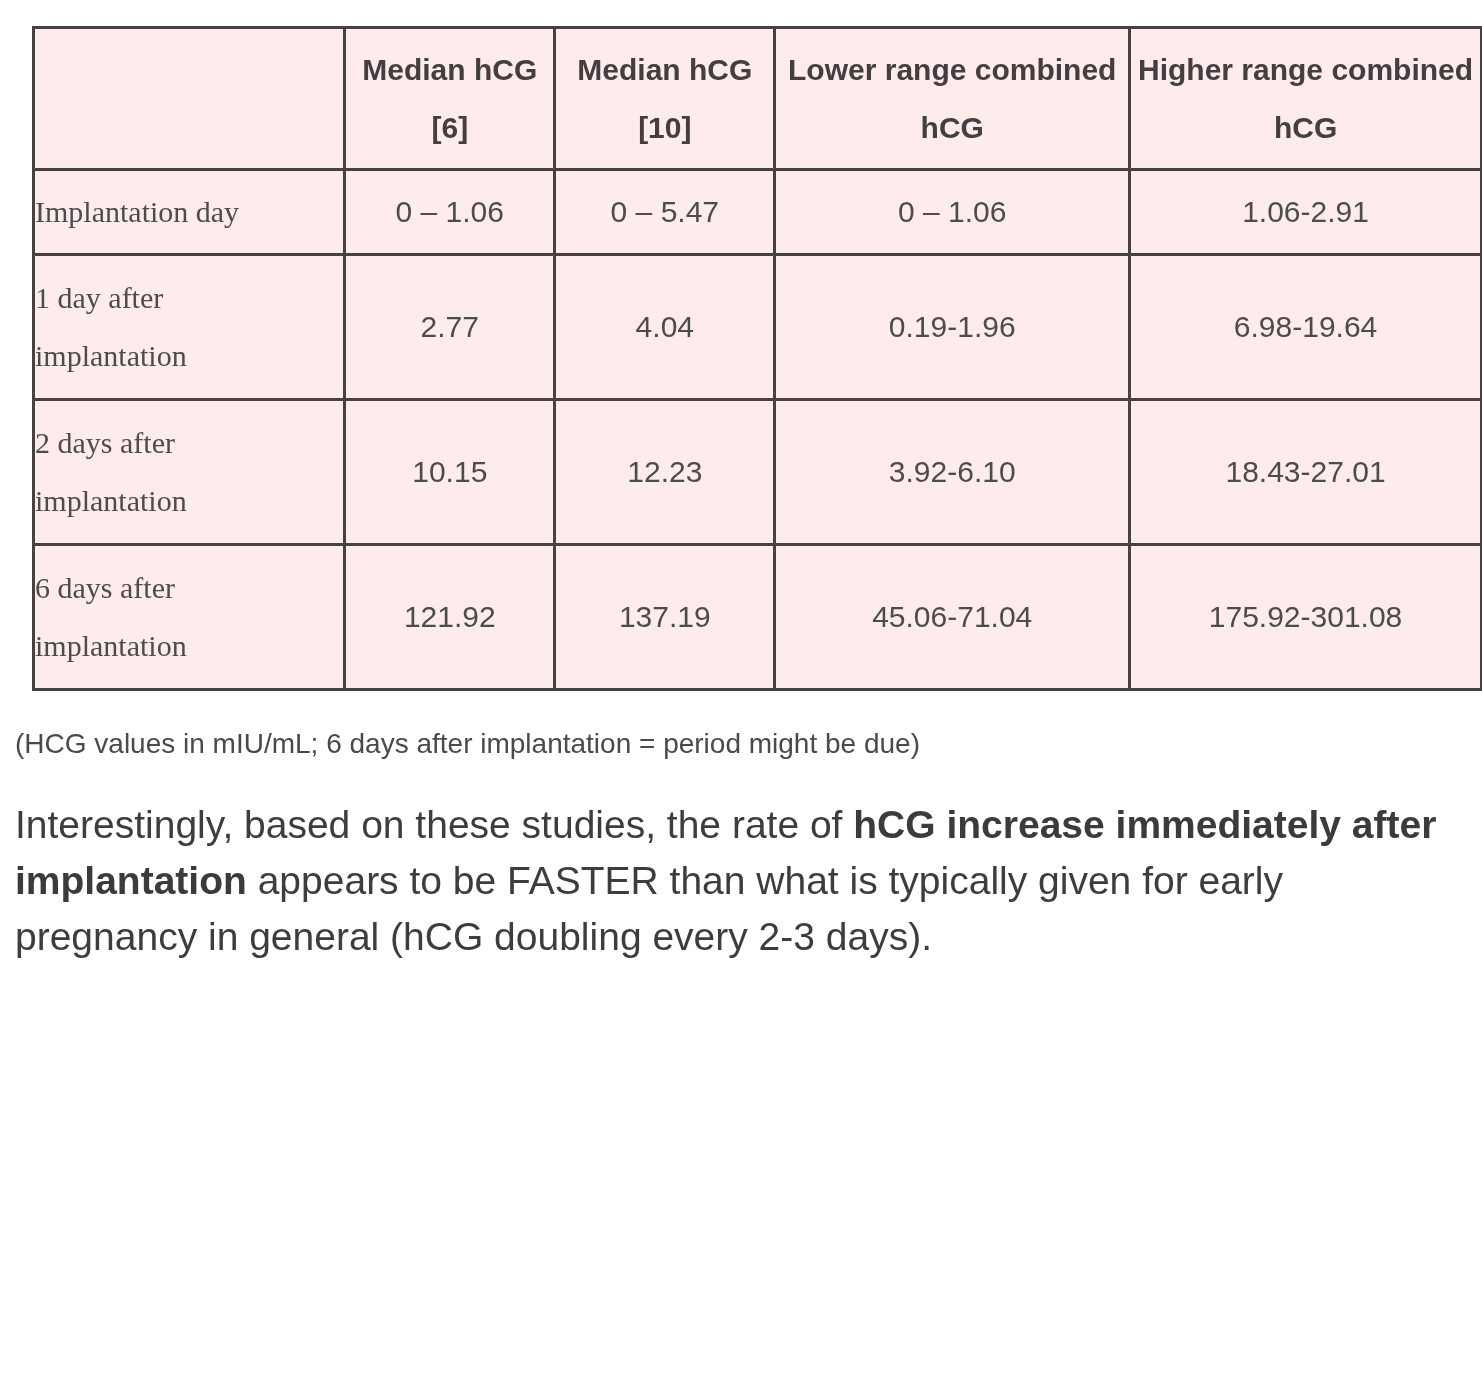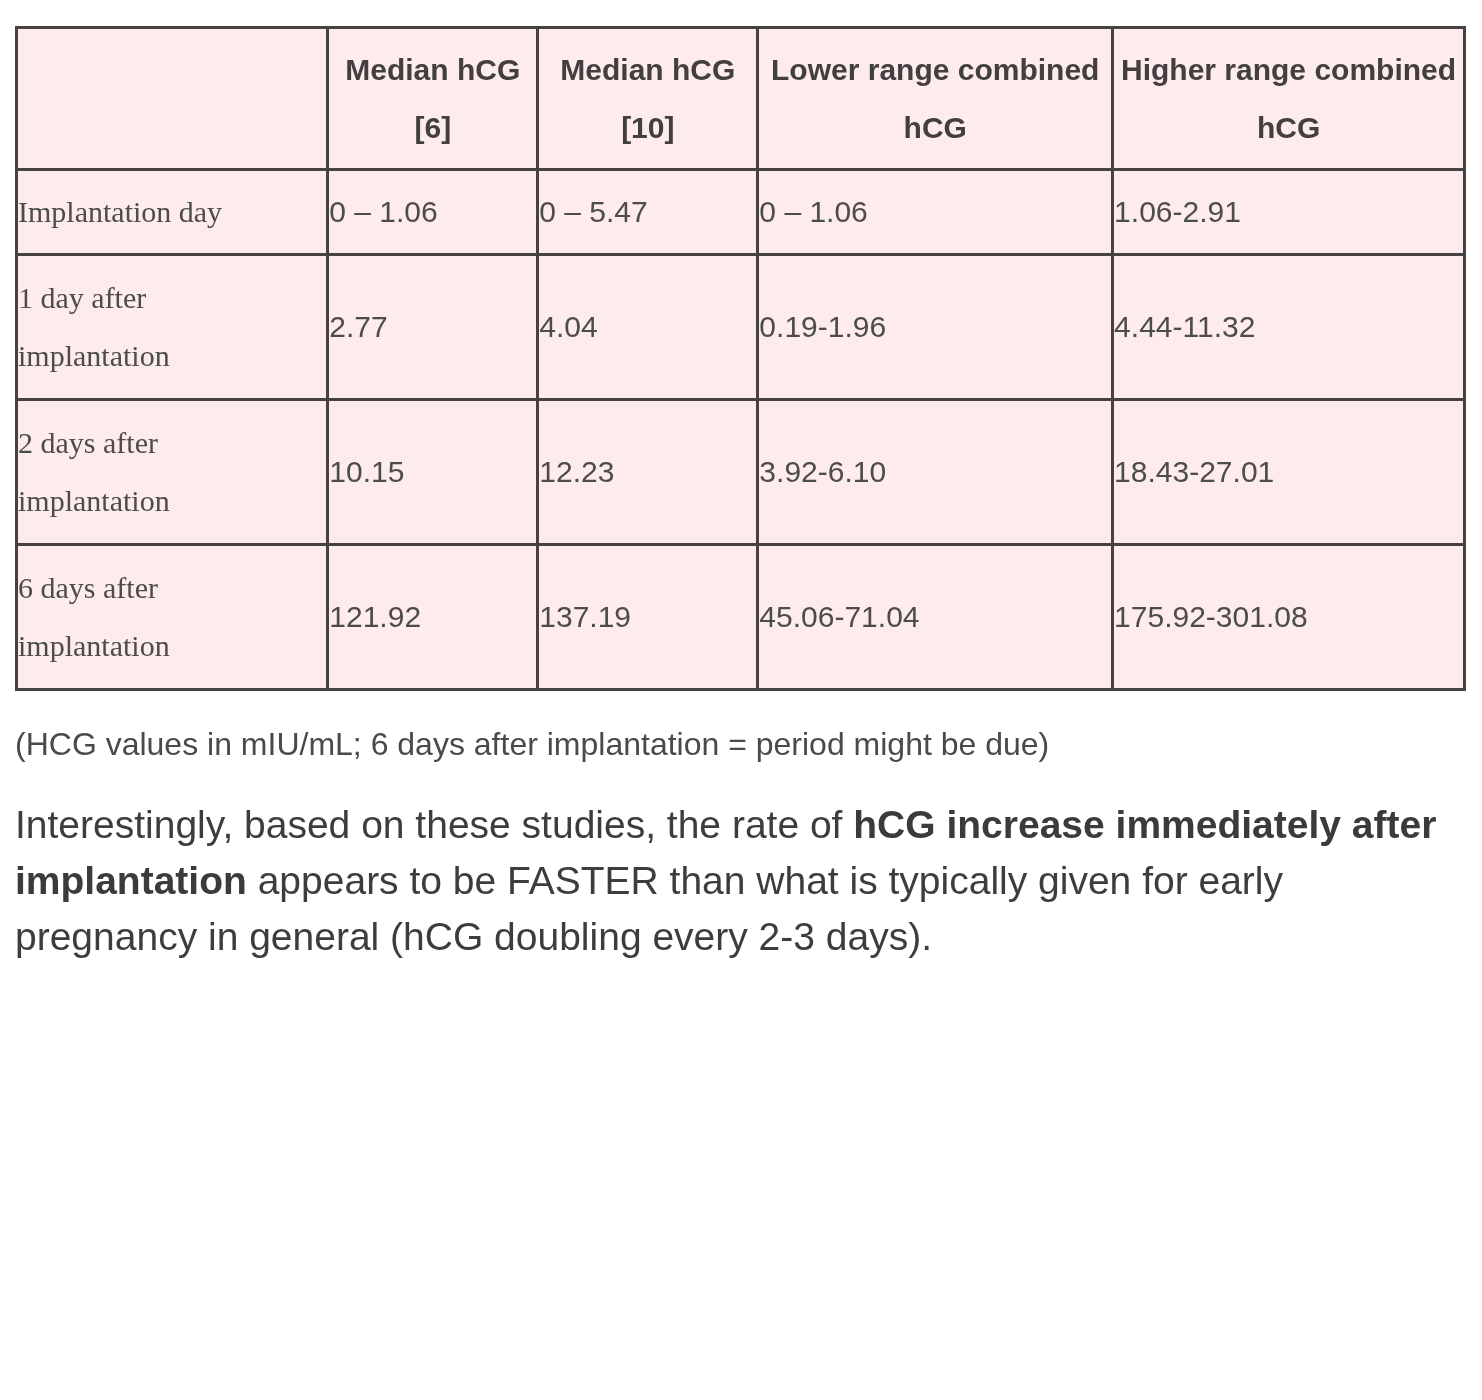--- a/index.html
+++ b/index.html
@@ -13,20 +13,21 @@
     height: 1400px;
     box-sizing: border-box;
     padding: 26px 15px 0 15px;
     background: #ffffff;
     overflow: hidden;
   }
   table.hcg-table {
     border-collapse: collapse;
     table-layout: fixed;
     width: 1451px;
+    margin-left: 17px;
   }
   table.hcg-table td, table.hcg-table th {
     border: 3px solid #474242;
     background: #fdeceb;
     color: #4c4c4c;
     font-size: 30px;
     line-height: 58px;
     vertical-align: middle;
     padding: 0;
     box-sizing: border-box;
@@ -40,24 +41,24 @@
   tr.row-header { height: 142px; }
   tr.row-single { height: 85px; }
   tr.row-double { height: 145px; }
   td.label-cell {
     text-align: left;
     padding-left: 15px;
     padding-right: 10px;
     white-space: pre-line;
     font-family: Liberation Serif, serif;
   }
-  td.value-cell { text-align: left; }
+  td.value-cell { text-align: center; }
   .caption {
     margin: 36px 0 0 0;
-    font-size: 32px;
+    font-size: 28px;
     line-height: 34px;
     color: #4a4a4a;
   }
   .paragraph {
     margin: 36px 0 15px 0;
     font-size: 39px;
     line-height: 56px;
     color: #3d3d3d;
     width: 1452px;
   }
@@ -106,21 +107,21 @@
           <td class="value-cell">0 – 5.47</td>
           <td class="value-cell">0 – 1.06</td>
           <td class="value-cell">1.06-2.91</td>
         </tr>
         <tr class="row-double">
           <td class="label-cell">1 day after
 implantation</td>
           <td class="value-cell">2.77</td>
           <td class="value-cell">4.04</td>
           <td class="value-cell">0.19-1.96</td>
-          <td class="value-cell">4.44-11.32</td>
+          <td class="value-cell">6.98-19.64</td>
         </tr>
         <tr class="row-double">
           <td class="label-cell">2 days after
 implantation</td>
           <td class="value-cell">10.15</td>
           <td class="value-cell">12.23</td>
           <td class="value-cell">3.92-6.10</td>
           <td class="value-cell">18.43-27.01</td>
         </tr>
         <tr class="row-double">

